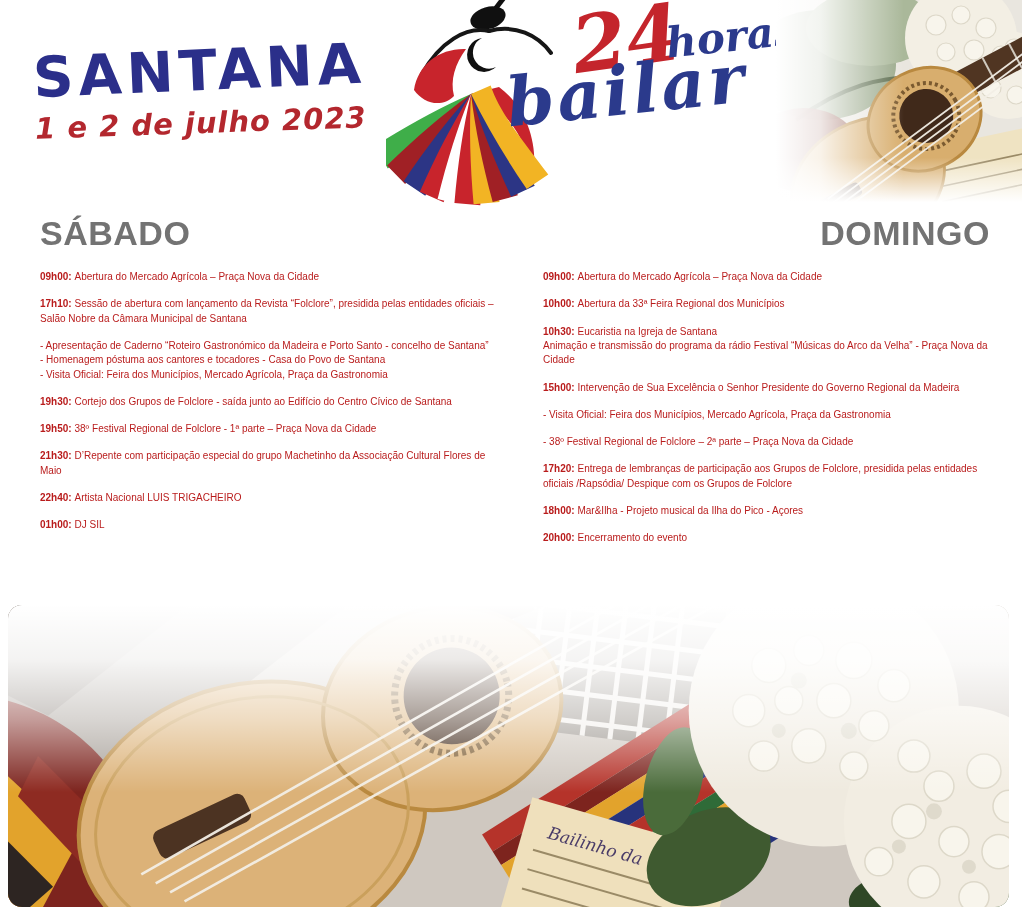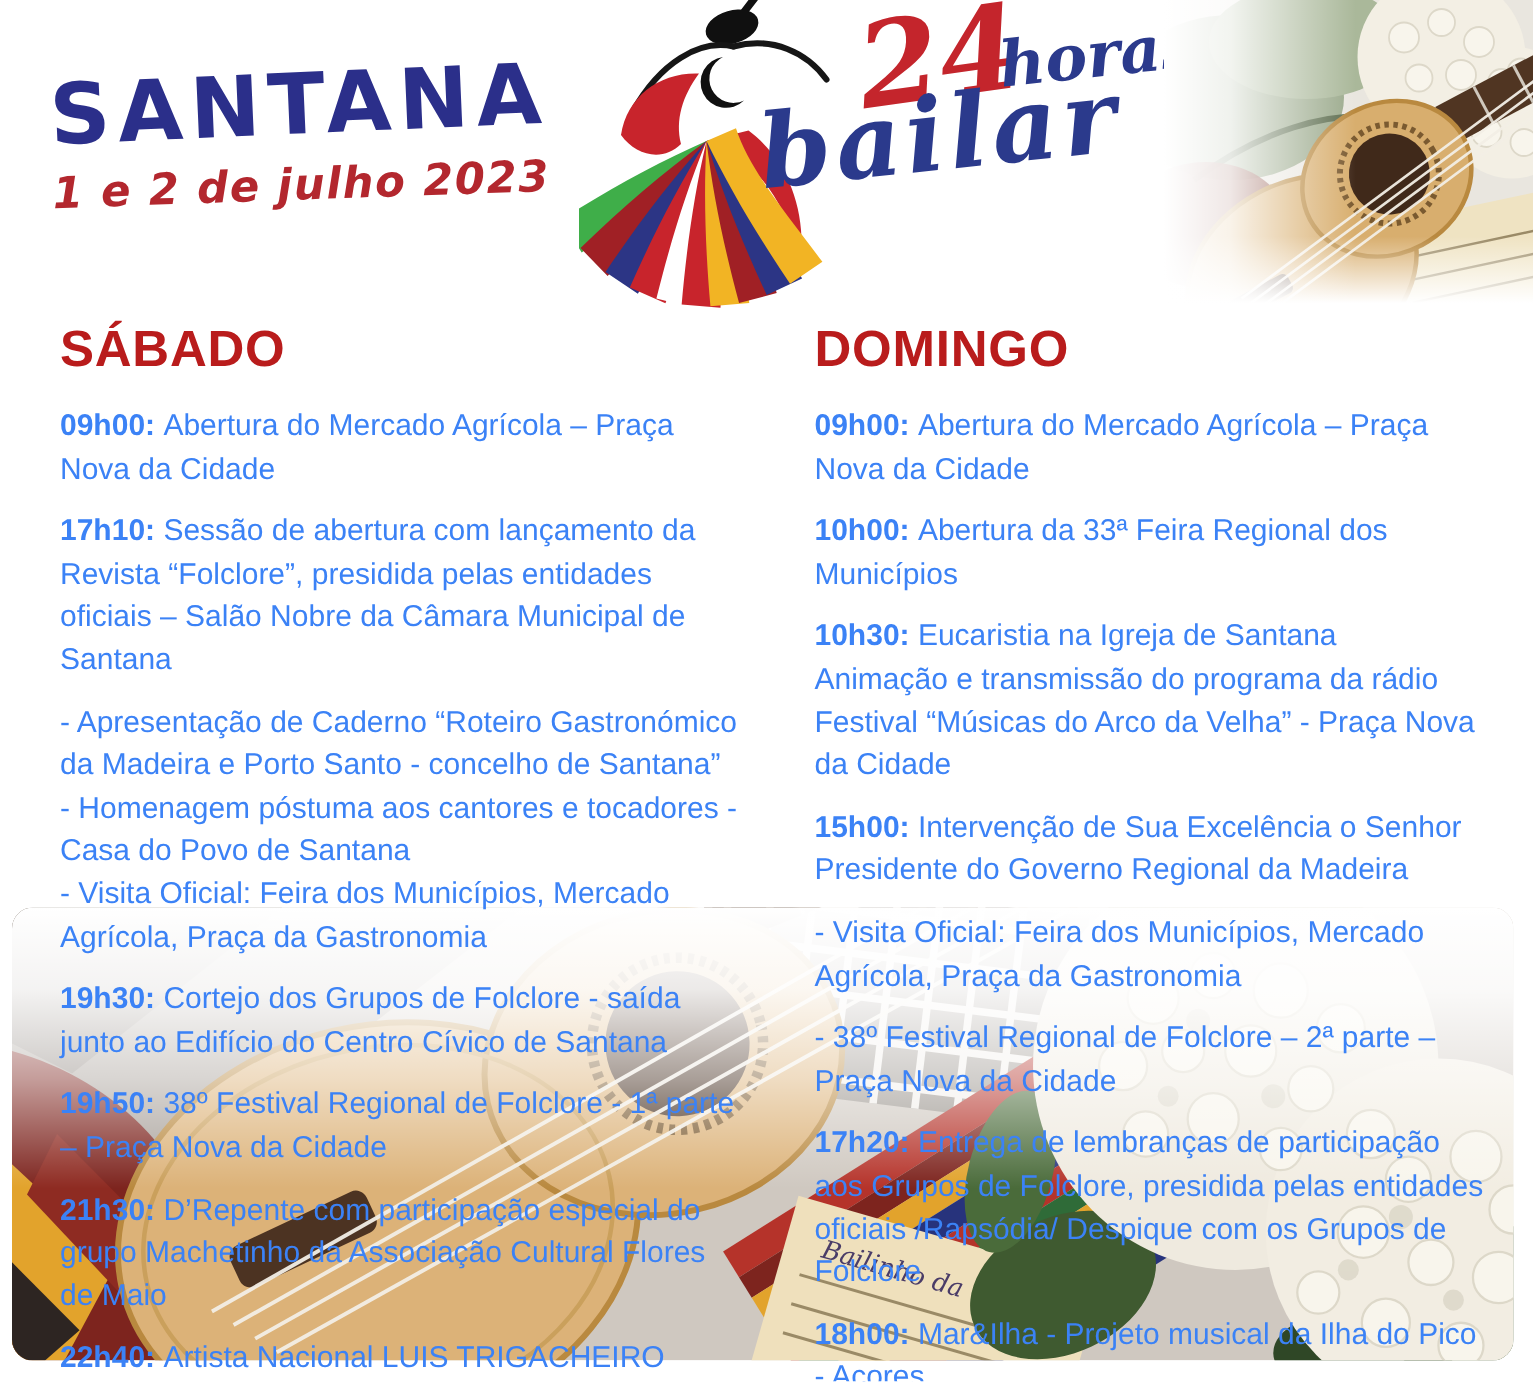--- a/index.html
+++ b/index.html
@@ -75,28 +75,28 @@
 
   
   .columns { position: absolute; left: 0; top: 214px; width: 100%; z-index: 2; }
   .col { position: absolute; top: 0; }
   .col-left  { left: 40px;  width: 458px; }
   .col-right { left: 543px; width: 447px; }
 
   .day-heading {
     margin: 0 0 17px 0;
     font-size: 34px; font-weight: bold; letter-spacing: 0.5px;
-    color: #b91c1c; line-height: 1.15;
-  }
-  .col-right .day-heading { }
+    color: #737373; line-height: 1.15;
+  }
+  .col-right .day-heading { text-align: right; }
 
   .item {
     margin: 0 0 13px 0;
-    font-size: 20px; line-height: 1.43;
-    color: #3b82f6;
+    font-size: 10px; line-height: 1.43;
+    color: #b91c1c;
   }
   .item .time { font-weight: bold; }
   .item .text { white-space: pre-line; }
 </style>
 </head>
 <body>
 
 <div class="poster">
 
   <div class="bottom-photo">

